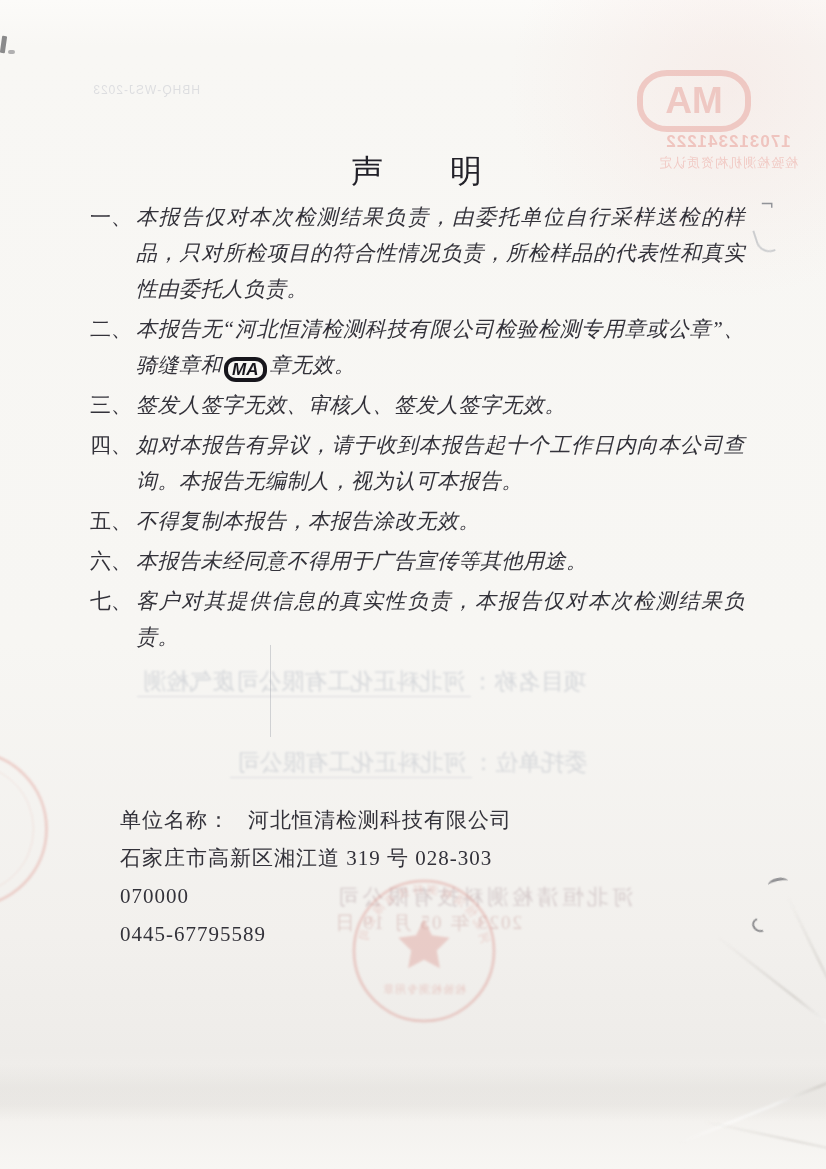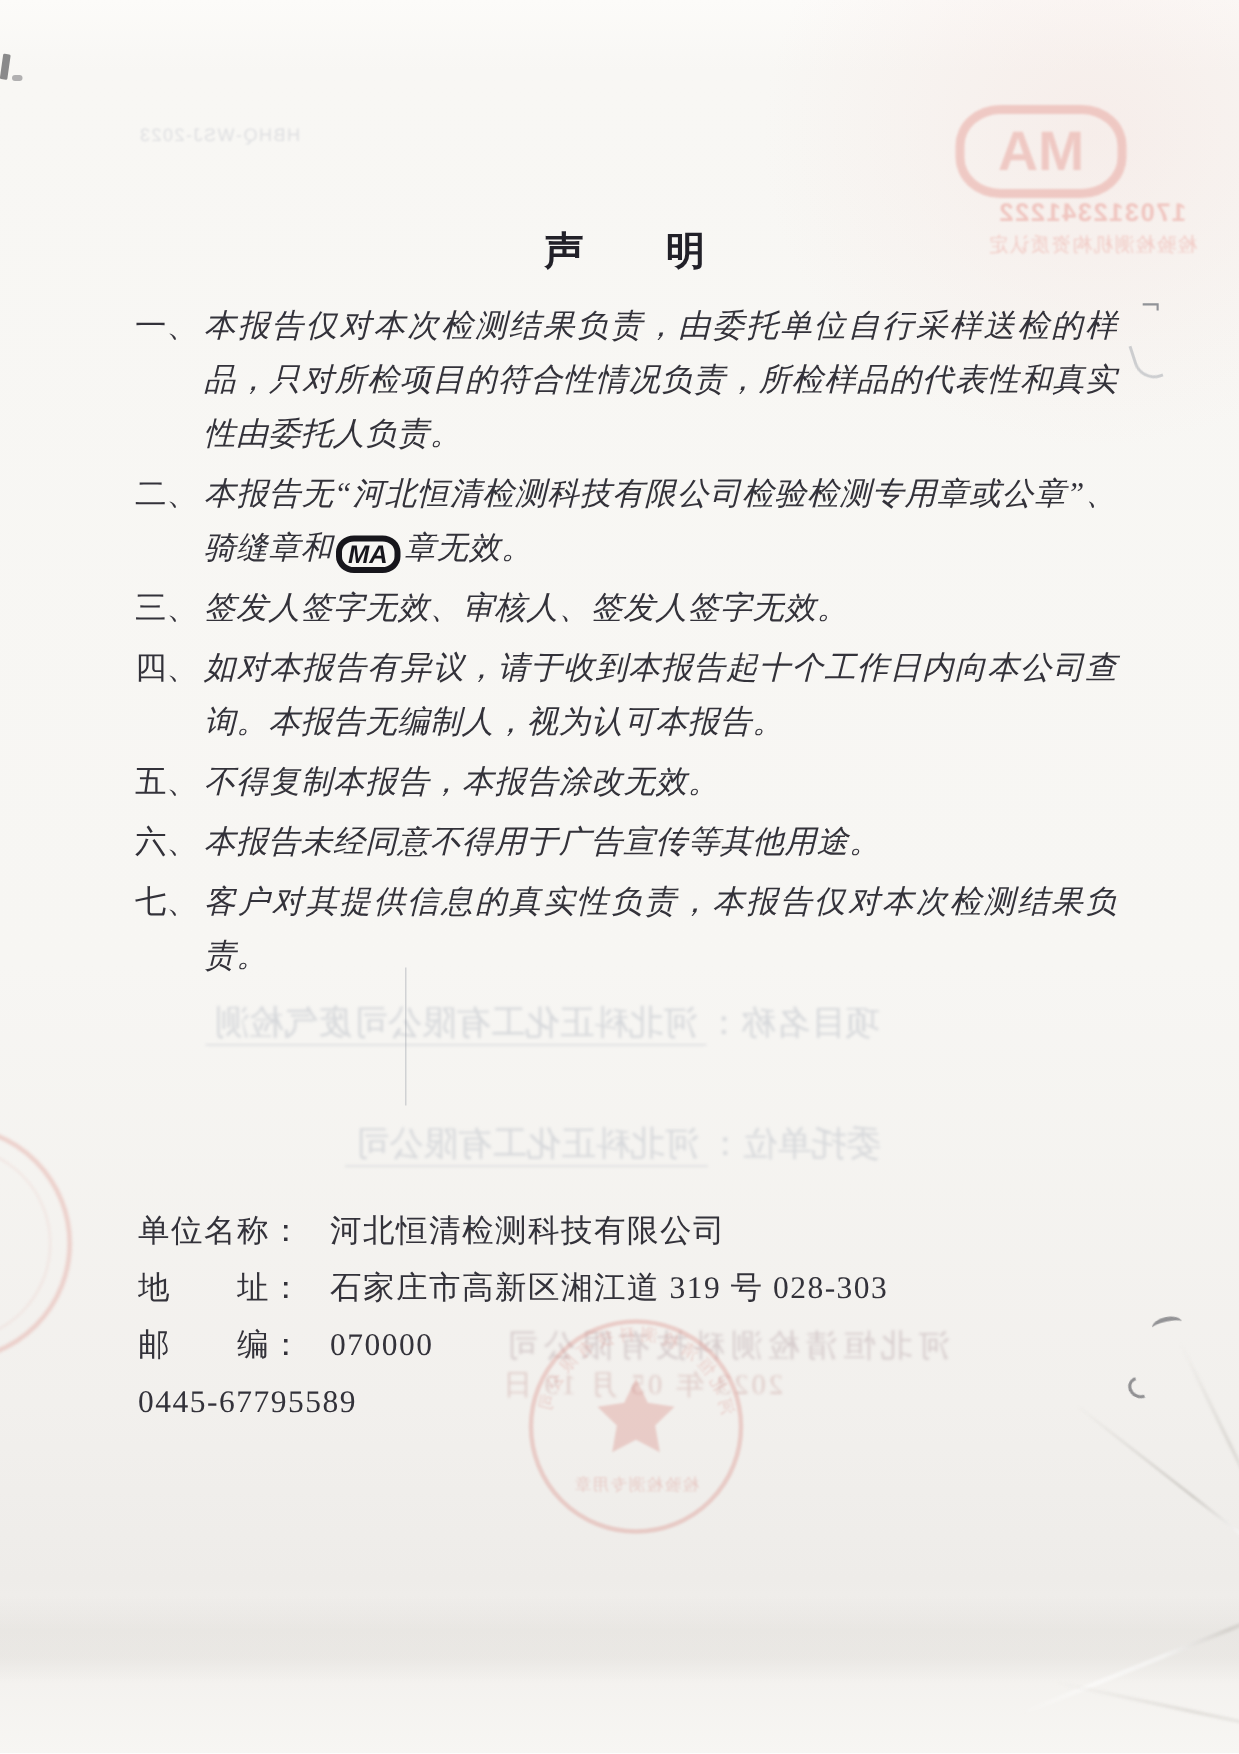--- a/index.html
+++ b/index.html
@@ -19,38 +19,38 @@
   }
   .paper::after { 
     content:""; position:absolute; left:0; top:1064px; width:100%; height:58px;
     background:linear-gradient(180deg, rgba(212,209,204,0) 0%, rgba(212,209,204,0.28) 40%, rgba(212,209,204,0.28) 70%, rgba(212,209,204,0) 100%);
     pointer-events:none;
   }
 
   
   .title {
     position:absolute; top:150px; left:92px; width:650px;
-    text-align:center; font-size:26px; font-weight:bold; letter-spacing:1px;
+    text-align:center; font-size:32px; font-weight:normal; letter-spacing:1px;
     color:#222129;
   }
   .decl-list { position:absolute; top:199px; left:90px; width:655px; }
   .decl-item { display:flex; margin-bottom:4px; font-size:21px; line-height:36px; }
   .decl-item .num { width:46px; flex:0 0 46px; }
   .decl-item .txt { flex:1; text-align:justify; letter-spacing:0.5px;font-style:italic; }
 
   .cma-badge {
     display:inline-block; vertical-align:-3px; margin:0 2px;
     border:4px solid #17161c; border-radius:12px/11px;
     padding:0 5px 0 4px; height:25px; line-height:17px;
     font-family:"Liberation Sans","DejaVu Sans",sans-serif;
     font-weight:bold; font-size:17px; color:#17161c; letter-spacing:0;
   }
 
   .contact { position:absolute; top:801px; left:92px; width:560px; }
-  .contact-row { display:flex; font-size:21px; line-height:38px; letter-spacing:1px; }
+  .contact-row { display:flex; font-size:21px; line-height:38px; letter-spacing:1px;margin-left:28px; }
   .contact-row .label { flex:0 0 128px; }
 
   
   .mirror { transform:scaleX(-1); }
   .bleed { position:absolute; pointer-events:none; }
 
   .bt-cma-box {
     left:637px; top:70px; width:114px; height:62px;
     border:6px solid #e9aaa3; border-radius:30px/27px;
     display:flex; align-items:center; justify-content:center;
@@ -186,25 +186,23 @@
     </div>
 
   </div>
 
   <div class="contact">
     <div class="contact-row">
       <span class="label">单位名称：</span>
       <span class="value">河北恒清检测科技有限公司</span>
     </div>
     <div class="contact-row">
-      <span class="label">地　　址：</span>
       <span class="value">石家庄市高新区湘江道 319 号 028-303</span>
     </div>
     <div class="contact-row">
-      <span class="label">邮　　编：</span>
       <span class="value">070000</span>
     </div>
     <div class="contact-row">
       <span class="value">0445-67795589</span>
     </div>
   </div>
 
   <div class="mark edge-notch"></div>
   <div class="mark edge-notch2"></div>
   <div class="mark corner-mark">¬</div>

